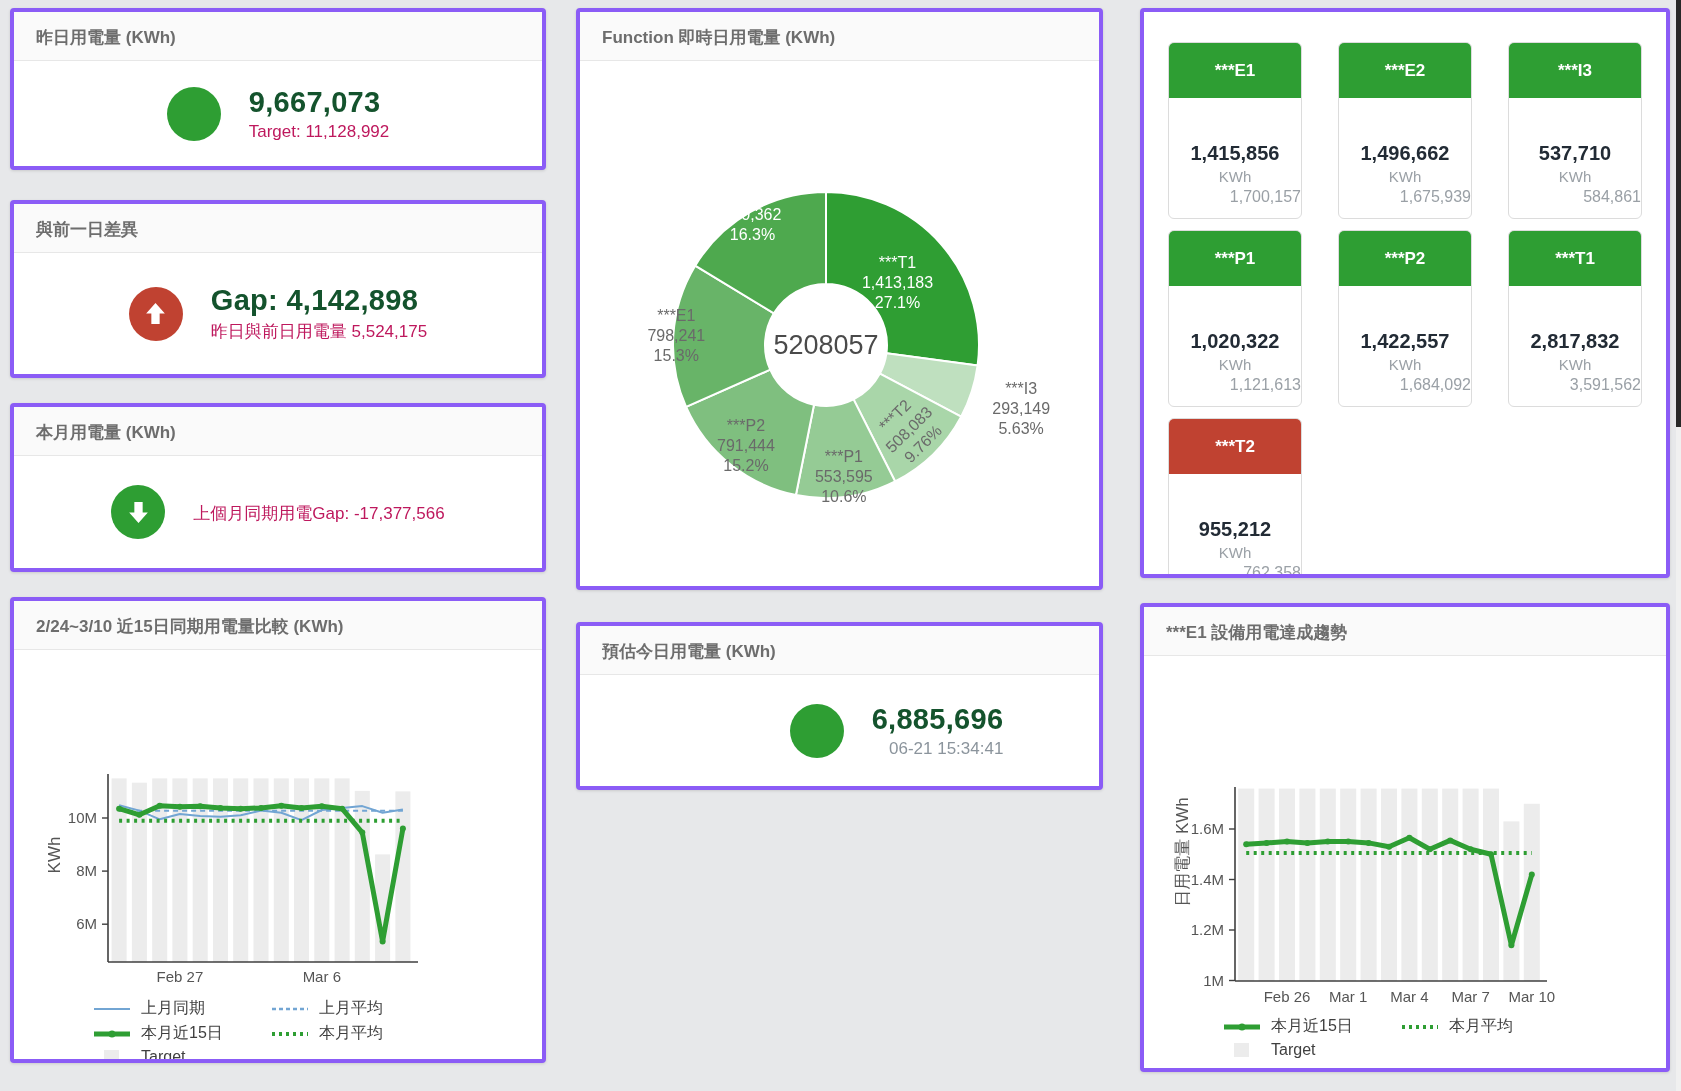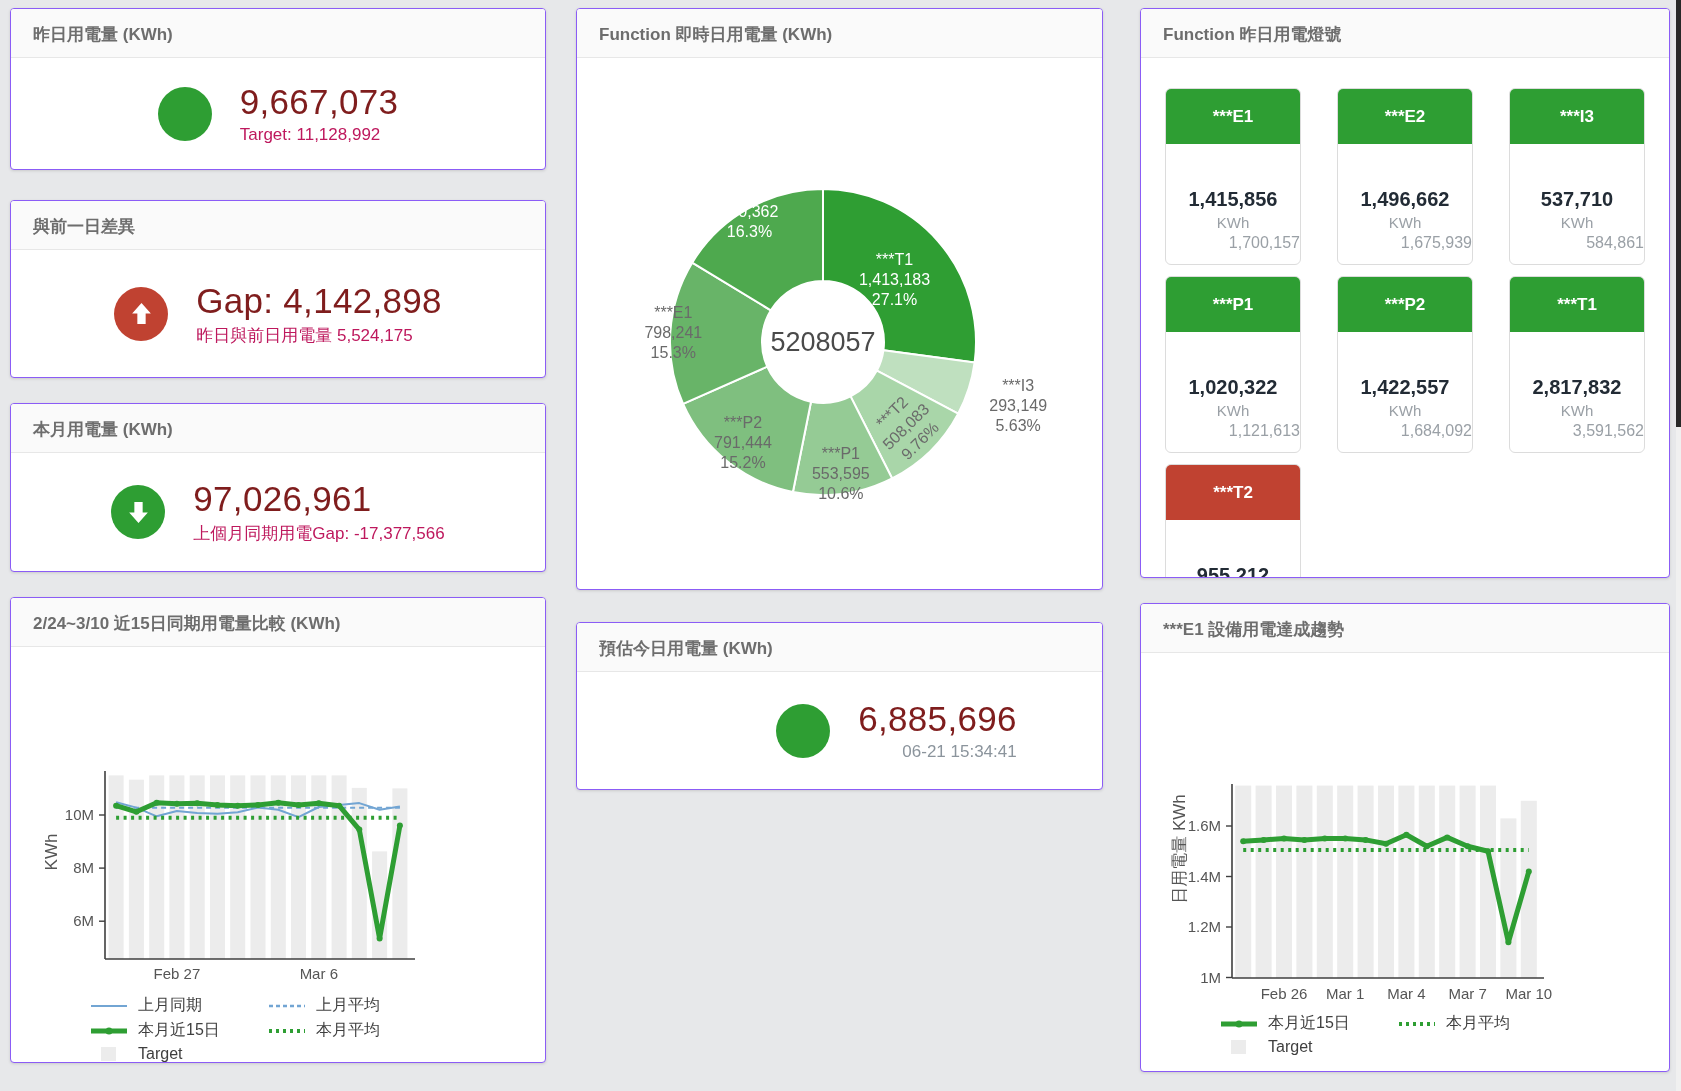--- a/index.html
+++ b/index.html
@@ -1,25 +1,25 @@
 <!DOCTYPE html>
 <html><head>
 <meta charset="utf-8">
 <style>
   html,body{margin:0;padding:0;background:#e7e8ea;font-family:"Liberation Sans",sans-serif;}
   .dashboard{position:relative;width:1681px;height:1091px;overflow:hidden;background:#e7e8ea;}
   .col{position:absolute;top:0;}
   .col1{left:10px;width:536px;}
   .col2{left:576px;width:527px;}
   .col3{left:1140px;width:530px;}
-  .card{background:#fff;border:1px solid #8b5cf6;border-radius:4px;box-shadow:0 1px 3px rgba(0,0,0,.13);overflow:hidden;box-sizing:border-box;}
+  .card{background:#fff;border:4px solid #8b5cf6;border-radius:4px;box-shadow:0 1px 3px rgba(0,0,0,.13);overflow:hidden;box-sizing:border-box;}
   .card-header{background:#fafafa;border-bottom:1px solid #e7e7e7;padding:14px 22px;font-size:17px;font-weight:bold;color:#6d6d6d;box-sizing:border-box;height:49px;}
   .stat-body{display:flex;align-items:center;justify-content:center;gap:28px;height:calc(100% - 49px);}
   .circle{width:54px;height:54px;border-radius:50%;display:flex;align-items:center;justify-content:center;flex:none;}
-  .stat-value{font-size:35px;font-weight:normal;color:#7f1d1d;letter-spacing:.3px;}
+  .stat-value{font-size:29px;font-weight:bold;color:#14532d;letter-spacing:.3px;}
   .stat-sub{font-size:17px;color:#be185d;margin-top:3px;}
   .stat-sub.time{color:#8b949c;}
   .shift{margin-left:114px;}
   .tiles{display:grid;grid-template-columns:repeat(3,1fr);column-gap:36px;row-gap:11px;padding:30px 24px 0;}
   .tile{border:1px solid #dcdcdc;border-radius:6px;background:#fff;overflow:hidden;}
   .tile-head{height:55px;display:flex;align-items:center;justify-content:center;color:#fff;font-weight:bold;font-size:17px;}
   .tile-body{text-align:center;padding:10px 0 12px;}
   .tile-value{font-size:20px;font-weight:bold;color:#222b35;margin-top:34px;}
   .tile-unit{font-size:15px;color:#9aa0a6;margin-top:3px;}
   .tile-target{font-size:16px;color:#9aa0a6;margin-top:3px;text-align:right;}
@@ -65,21 +65,20 @@
 
     <section class="card" style="margin-top:25px;height:169px;">
       <div class="card-header">本月用電量 (KWh)</div>
       <div class="stat-body">
         <span class="circle" style="background: rgb(46, 158, 51);">
           <svg width="27" height="27" viewBox="0 0 26 26">
               <path d="M13 23 L4 13 H9 V3 H17 V13 H22 Z" fill="#ffffff"></path>
             </svg>
         </span>
         <div>
-          <div class="stat-value">97,026,961</div>
           <div class="stat-sub">上個月同期用電Gap: -17,377,566</div>
         </div>
       </div>
     </section>
 
     <section class="card" style="margin-top:25px;height:466px;">
       <div class="card-header">2/24~3/10 近15日同期用電量比較 (KWh)</div>
       <svg id="chart-compare" width="534" height="340" viewBox="0 0 534 340">
           <rect x="97.6" y="128.4" width="15" height="183.6" fill="#ececec"></rect>
           <rect x="117.9" y="132.7" width="15" height="179.3" fill="#ececec"></rect>
@@ -196,21 +195,20 @@
             <div class="stat-sub time" style="text-align:right;">06-21 15:34:41</div>
           </div>
         </div>
       </div>
     </section>
   </div>
 
   <div class="col col3">
 
     <section class="card" style="margin-top:8px;height:570px;">
-      <div class="card-header">Function 昨日用電燈號</div>
       <div class="tiles">
         <div class="tile">
           <div class="tile-head" style="background: rgb(46, 158, 51);">***E1</div>
           <div class="tile-body">
             <div class="tile-value">1,415,856</div>
             <div class="tile-unit">KWh</div>
             <div class="tile-target">1,700,157</div>
           </div>
         </div>
         <div class="tile">

